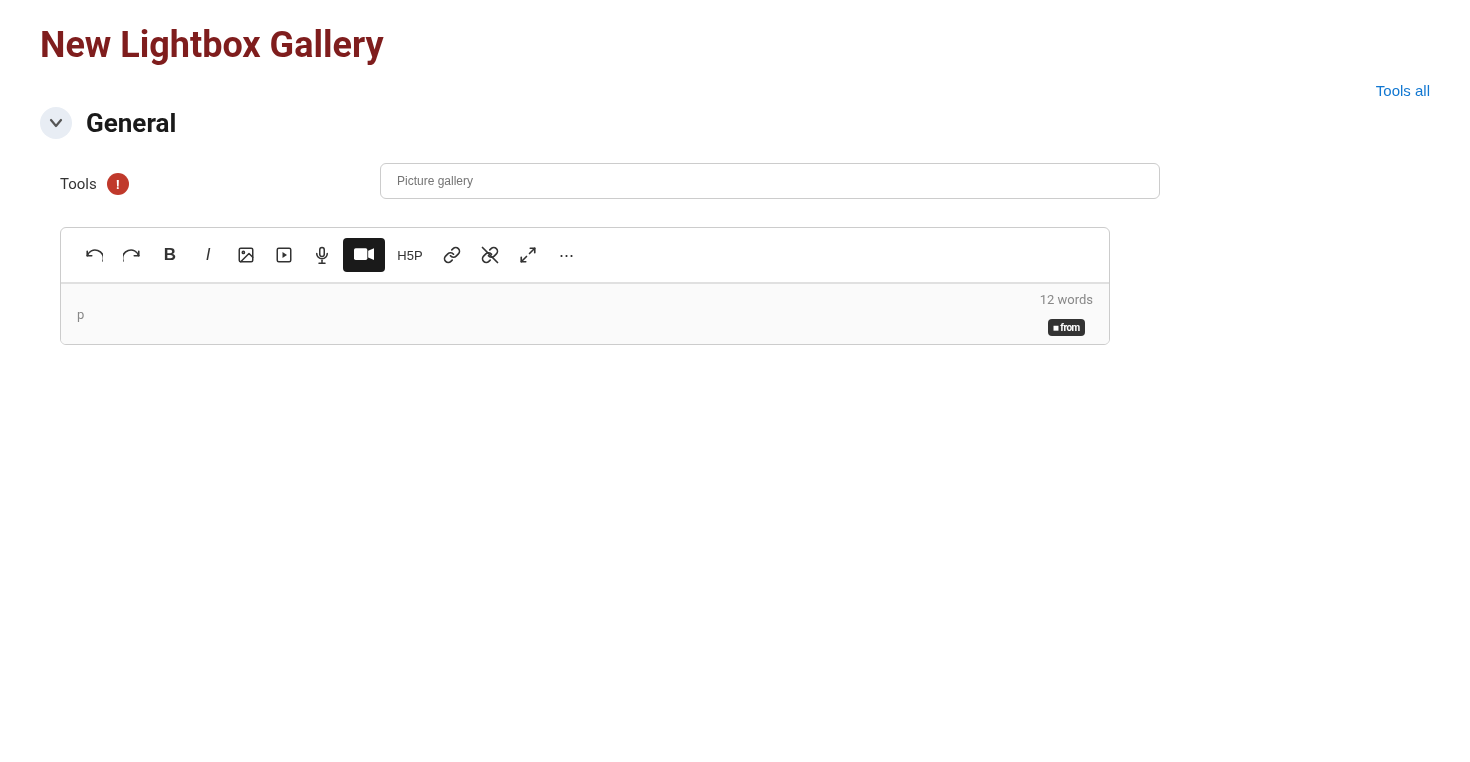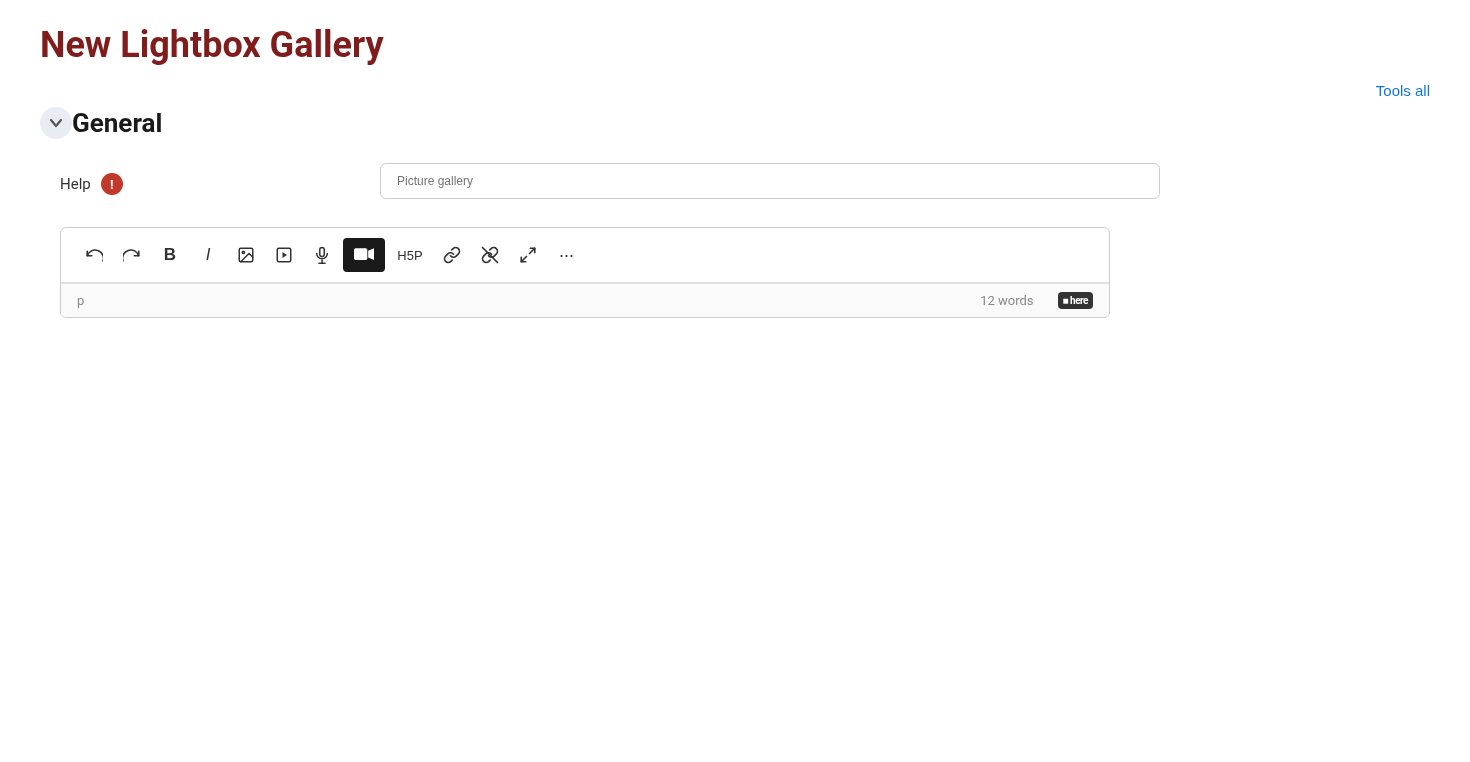--- a/index.html
+++ b/index.html
@@ -30,21 +30,21 @@
       background: none;
       border: none;
       cursor: pointer;
       font-size: 15px;
       text-decoration: none;
     }
 
     .section-header {
       display: flex;
       align-items: center;
-      gap: 0;
+      gap: 14px;
       margin-bottom: 24px;
     }
 
     .chevron-btn {
       background: #e8edf4;
       border: none;
       border-radius: 50%;
       width: 32px;
       height: 32px;
       display: flex;
@@ -194,23 +194,24 @@
     }
 
     .editor-footer-tag {
       font-size: 13px;
       color: #888;
     }
 
     .editor-footer-right {
       display: flex;
       align-items: center;
-      gap: 24px;
+      gap: 12px;
       font-size: 13px;
       color: #888;
+      flex-direction: column;
     }
 
     .tiny-logo {
       display: flex;
       align-items: center;
       gap: 5px;
     }
 
     .tiny-logo-box {
       background: #333;
@@ -237,21 +238,21 @@
       <polyline points="3,5 8,11 13,5"></polyline>
     </svg>
   </button>
   <span class="section-title">General</span>
 </div>
 
 <div class="form-area">
 
   <div class="form-row">
     <div class="form-label-col">
-      <span>Help</span>
+      <span>Tools</span>
       <span class="required-icon">!</span>
     </div>
     <div class="form-control-col">
       <input class="name-input" type="text" placeholder="Picture gallery" style="">
     </div>
   </div>
 
   <div class="form-row">
     <div class="form-control-col">
       <div class="editor-container">
@@ -344,21 +345,21 @@
             <span>···</span>
           </button>
         </div>
 
 
         <div class="editor-footer">
           <span class="editor-footer-tag">p</span>
           <div class="editor-footer-right">
             <span>12 words</span>
             <div class="tiny-logo">
-              <span class="tiny-logo-box">■ here</span>
+              <span class="tiny-logo-box">■ from</span>
             </div>
           </div>
         </div>
 
       </div>
     </div>
   </div>
 
 </div>
 

